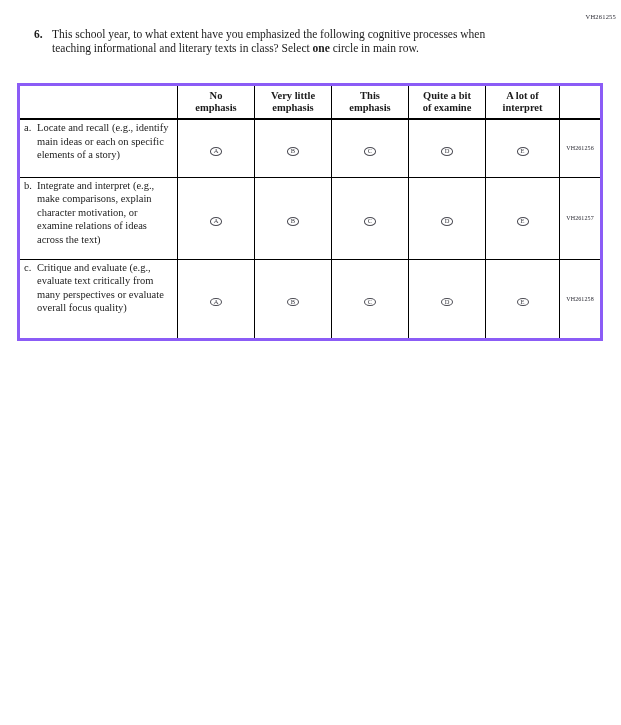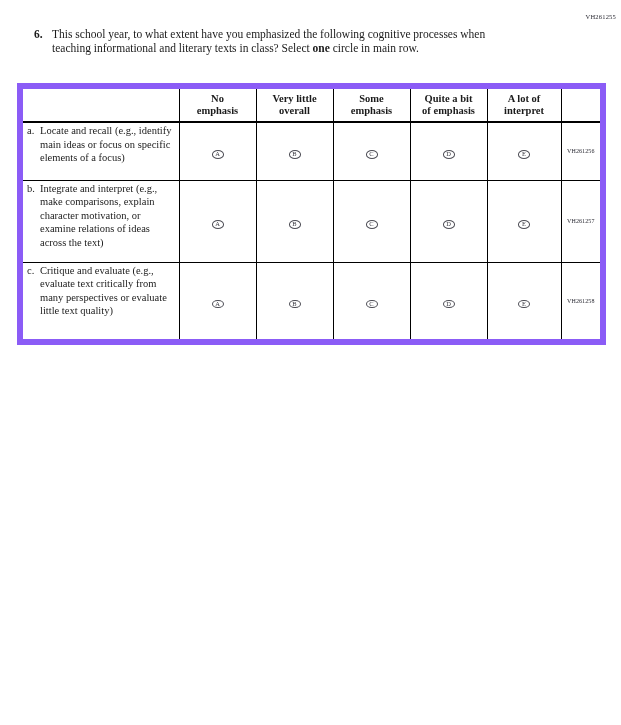--- a/index.html
+++ b/index.html
@@ -42,21 +42,21 @@
   }
   #question .qtext b { font-weight: bold; font-family: Liberation Serif, serif; }
   
   #matrix {
     position: absolute;
     top: 83px;
     left: 17px;
     border-collapse: collapse;
     table-layout: fixed;
     width: 583px;
-    border: 6px solid #8b5cf6;
+    border: 3px solid #8b5cf6;
   }
   #matrix th, #matrix td {
     border: 1px solid #000;
     padding: 0;
     overflow: hidden;
   }
   #matrix thead th {
     border-bottom: 2px solid #000;
     font-size: 10.5px;
     line-height: 12px;
@@ -139,36 +139,36 @@
       <col style="width:77px">
       <col style="width:74px">
       <col style="width:42px">
     </colgroup>
     <thead>
       <tr>
         <th></th>
         <th>No
 emphasis</th>
         <th>Very little
-overall</th>
-        <th>Some
+emphasis</th>
+        <th>This
 emphasis</th>
         <th>Quite a bit
-of emphasis</th>
+of examine</th>
         <th>A lot of
 interpret</th>
         <th></th>
       </tr>
     </thead>
     <tbody>
       <tr class="row-a">
         <td class="stub">
           <div class="stub-inner">
             <span class="rletter">a.</span>
-            <span class="rtext">Locate and recall (e.g., identify main ideas or focus on specific elements of a focus)</span>
+            <span class="rtext">Locate and recall (e.g., identify main ideas or each on specific elements of a story)</span>
           </div>
         </td>
         <td class="opt">
           <span class="bubble">
               <span class="bl">A</span>
             </span>
         </td>
         <td class="opt">
           <span class="bubble">
               <span class="bl">B</span>
@@ -222,21 +222,21 @@
           <span class="bubble">
               <span class="bl">E</span>
             </span>
         </td>
         <td class="codecell">VH261257</td>
       </tr>
       <tr class="row-c">
         <td class="stub">
           <div class="stub-inner">
             <span class="rletter">c.</span>
-            <span class="rtext">Critique and evaluate (e.g., evaluate text critically from many perspectives or evaluate little text quality)</span>
+            <span class="rtext">Critique and evaluate (e.g., evaluate text critically from many perspectives or evaluate overall focus quality)</span>
           </div>
         </td>
         <td class="opt">
           <span class="bubble">
               <span class="bl">A</span>
             </span>
         </td>
         <td class="opt">
           <span class="bubble">
               <span class="bl">B</span>

